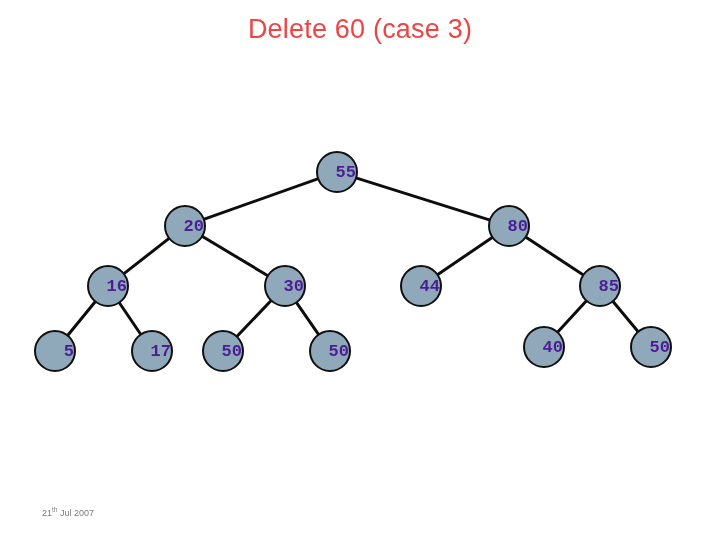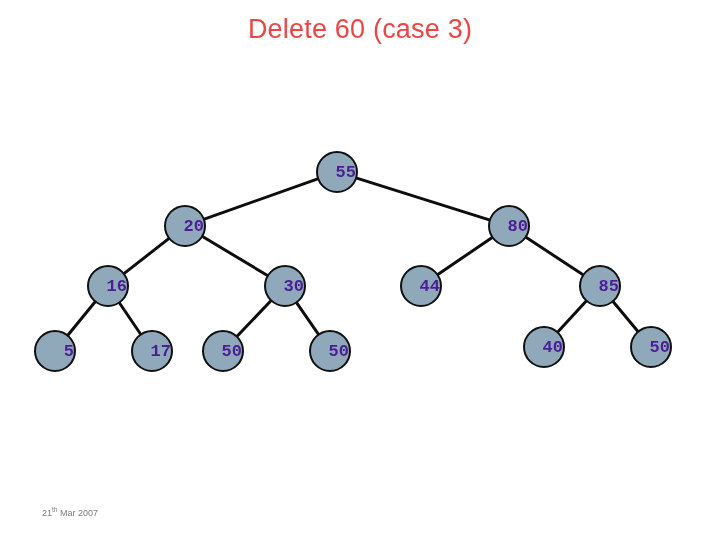--- a/index.html
+++ b/index.html
@@ -127,15 +127,15 @@
         <span>50</span>
       </div>
       <div class="tree-node" style="left: 523px; top: 326px; background: rgb(143, 168, 186); border-color: rgb(16, 16, 16);">
         <span>40</span>
       </div>
       <div class="tree-node" style="left: 630px; top: 326px; background: rgb(143, 168, 186); border-color: rgb(16, 16, 16);">
         <span>50</span>
       </div>
     </div>
 
-  <div id="footer-date"><span>21</span><sup>th</sup><span> Mar 2007</span></div>
+  <div id="footer-date"><span>21</span><sup>th</sup><span> Jul 2007</span></div>
 
 </div>
 
 </body></html>

